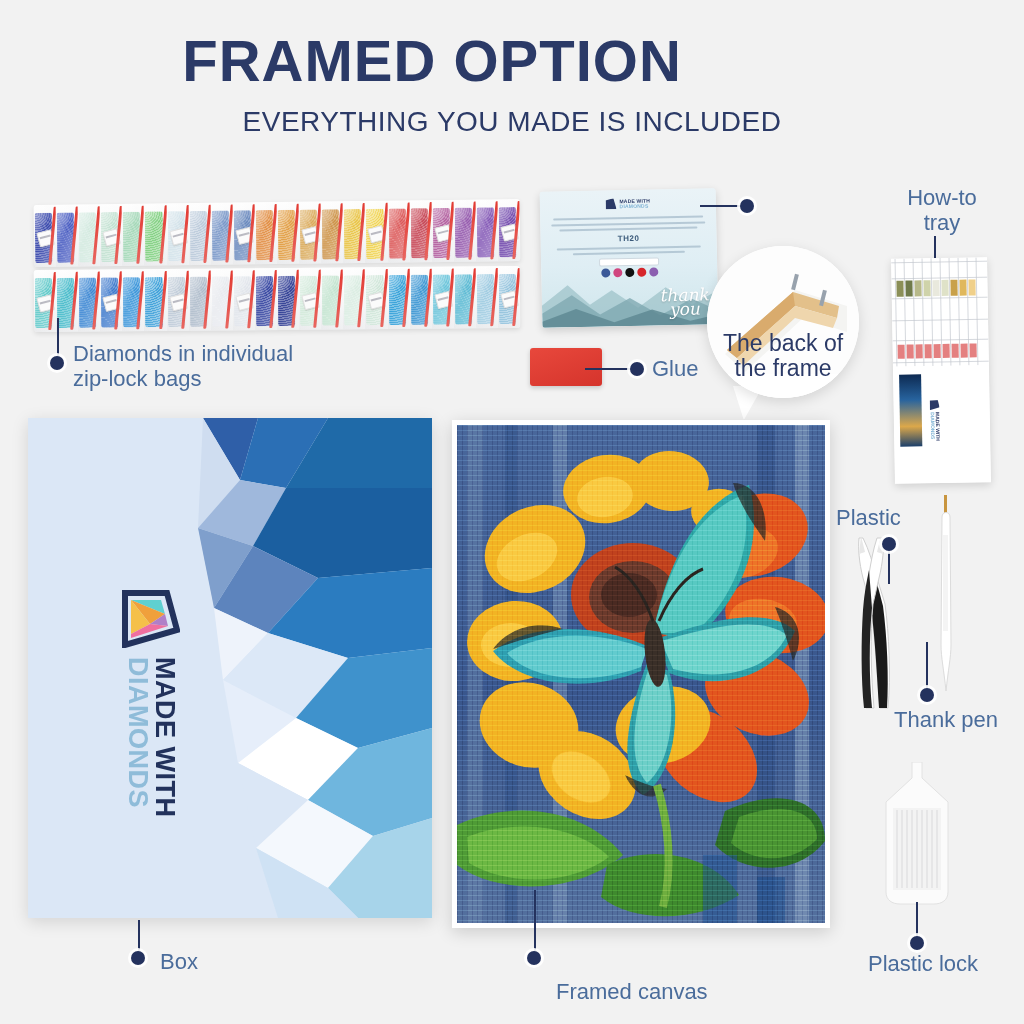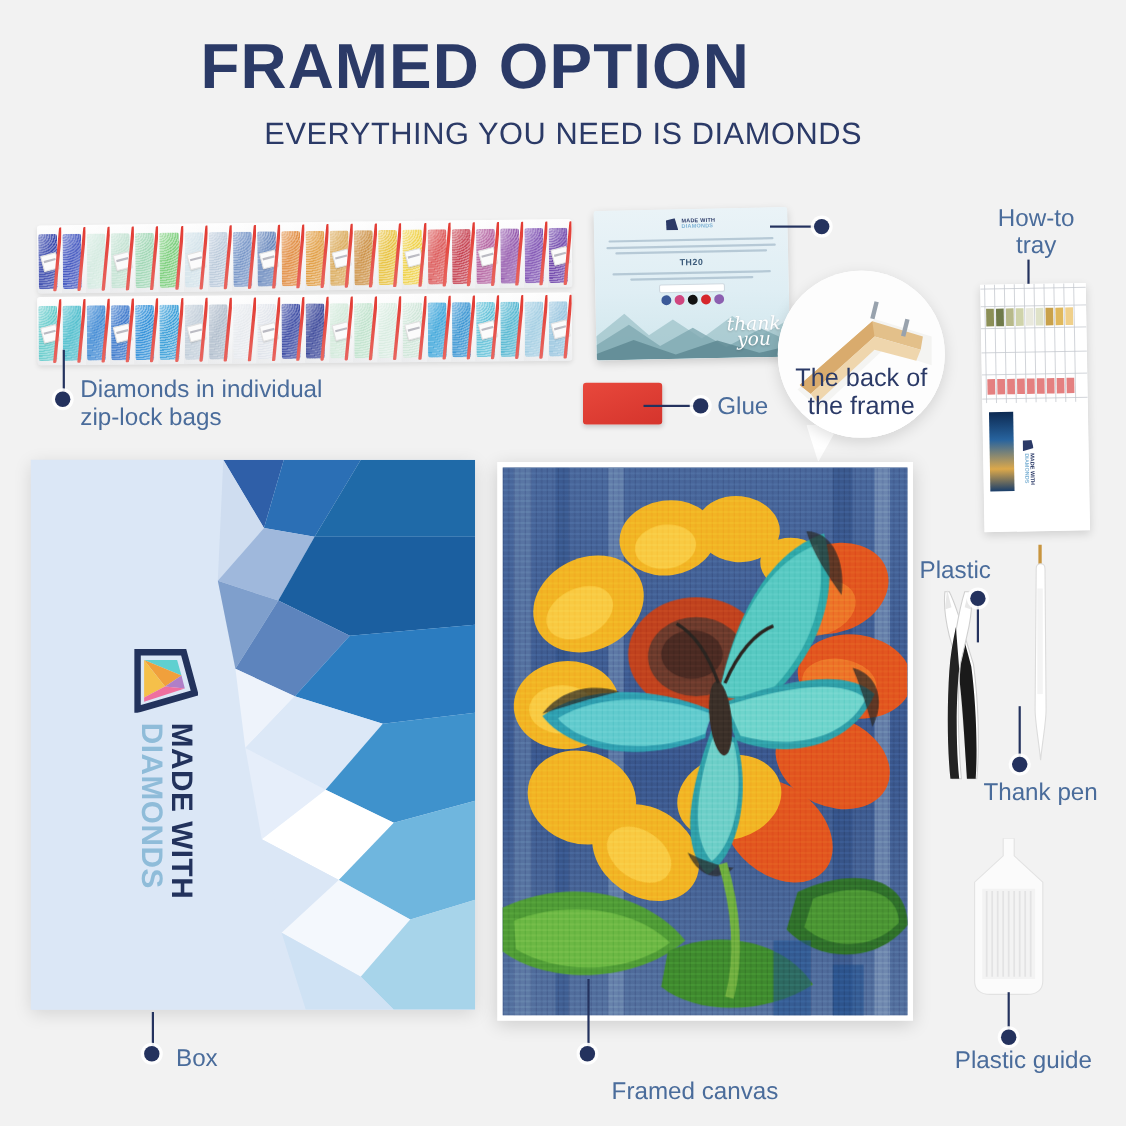--- a/index.html
+++ b/index.html
@@ -177,21 +177,21 @@
   #tweezers{left:855px;top:530px;width:42px;height:180px;}
   #pen{left:936px;top:495px;width:20px;height:200px;}
   #tray{left:878px;top:762px;width:78px;height:145px;}
 </style>
 </head>
 <body>
 
 <div class="stage">
 
   <div class="abs" id="title">FRAMED OPTION</div>
-  <div class="abs" id="subtitle">EVERYTHING YOU NEED IS DIAMONDS</div>
+  <div class="abs" id="subtitle">EVERYTHING YOU MADE IS INCLUDED</div>
 
   <div class="bagrow" id="bagrow1" style="left:34px;top:202px;width:486px;transform:rotate(-0.7deg);">
       <div class="bag">
         <div class="beads" style="background: repeating-radial-gradient(circle at 1px 1px, rgb(47, 63, 168) 0px, rgb(47, 63, 168) 1px, rgba(255, 255, 255, 0.35) 1px, rgba(255, 255, 255, 0.35) 2.2px), rgb(47, 63, 168);"></div>
         <div class="lbl"></div>
         <div class="zip"></div>
         <div class="sheen"></div>
       </div>
       <div class="bag">
         <div class="beads" style="background: repeating-radial-gradient(circle at 1px 1px, rgb(58, 79, 189) 0px, rgb(58, 79, 189) 1px, rgba(255, 255, 255, 0.35) 1px, rgba(255, 255, 255, 0.35) 2.2px), rgb(58, 79, 189);"></div>
@@ -750,16 +750,16 @@
         <line x1="44" y1="48" x2="44" y2="126"></line>
         <line x1="49" y1="48" x2="49" y2="126"></line>
         <line x1="54" y1="48" x2="54" y2="126"></line>
         <line x1="59" y1="48" x2="59" y2="126"></line>
       </g>
     </svg>
   </div>
   <div class="abs vline" style="left:916px;top:902px;height:40px;"></div>
   <div class="abs dot" style="left:910px;top:936px;"></div>
   <div class="abs callout" style="left:868px;top:952px;">
-    <div>Plastic guide</div>
+    <div>Plastic lock</div>
   </div>
 
 </div>
 
 </body></html>

